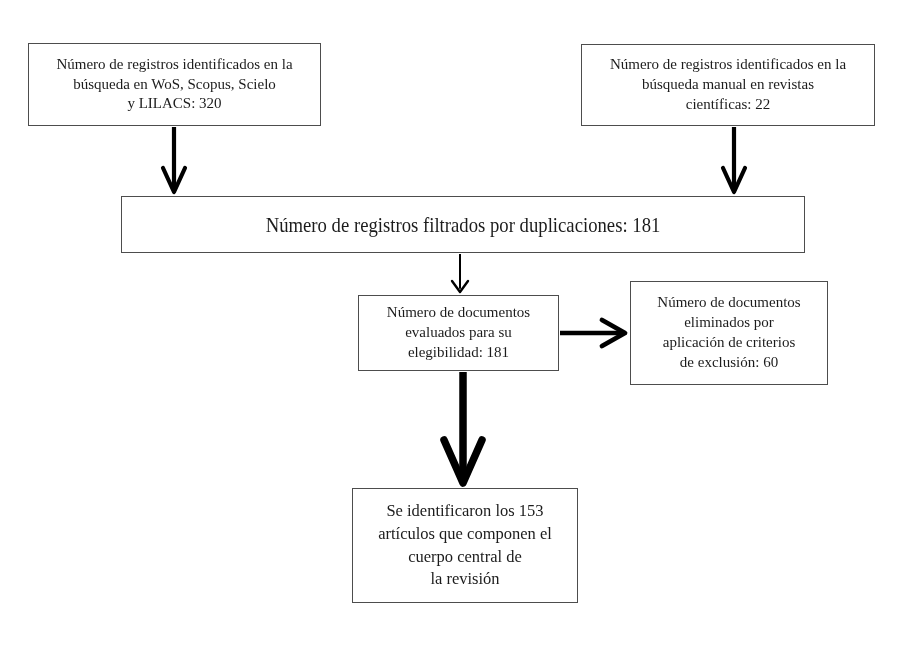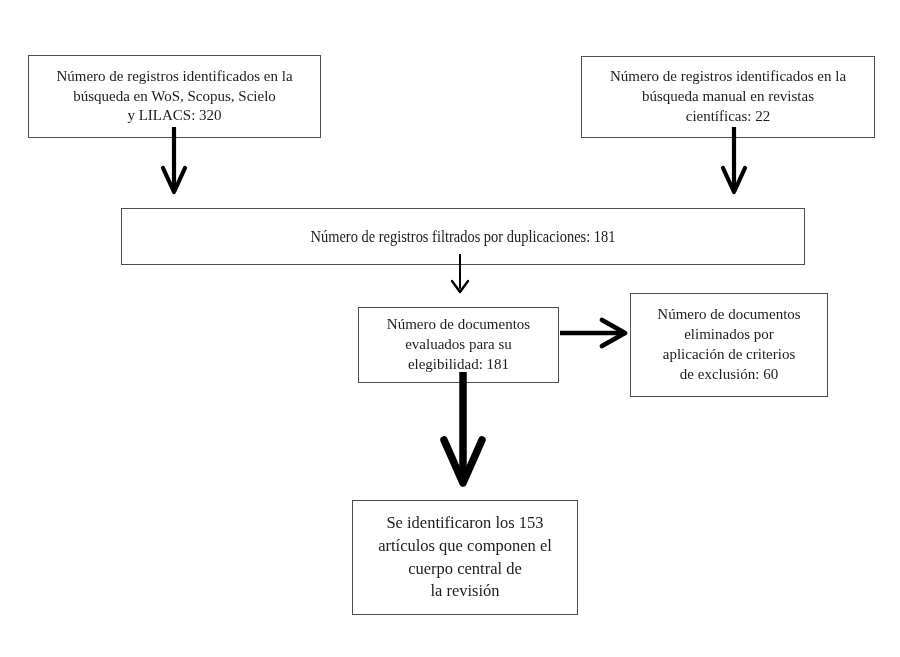--- a/index.html
+++ b/index.html
@@ -20,31 +20,30 @@
   .fbox {
     position: absolute;
     box-sizing: border-box;
     background: #ffffff;
     border: 1.5px solid #4d4d4d;
     display: flex;
     align-items: center;
     justify-content: flex-start;
     text-align: center;
     color: #1c1c1c;
-    margin-top: 12px;
   }
   .fbox .txt {
     white-space: pre-line;
     display: block;
     width: 100%;
   }
   
   .box-a { left: 28px;  top: 43px;  width: 293px; height: 83px;  font-size: 15px; line-height: 1.32; }
   .box-b { left: 581px; top: 44px;  width: 294px; height: 82px;  font-size: 15px; line-height: 1.32; }
-  .box-c { left: 121px; top: 196px; width: 684px; height: 57px;  font-size: 17px; border-width: 1px; }
+  .box-c { left: 121px; top: 196px; width: 684px; height: 57px;  font-size: 22px; border-width: 1px; }
   .box-c .txt { transform: scaleX(0.85); transform-origin: 50% 50%; }
   .box-d { left: 358px; top: 295px; width: 201px; height: 76px;  font-size: 15px; line-height: 1.33; border-width: 1px; }
   .box-e { left: 630px; top: 281px; width: 198px; height: 104px; font-size: 15px; line-height: 1.33; border-width: 1px; }
   .box-f { left: 352px; top: 488px; width: 226px; height: 115px; font-size: 16.5px; line-height: 1.38; border-width: 1px; }
   .arrow {
     position: absolute;
   }
   .arrow svg { display: block; }
   .arrow line, .arrow path {
     stroke: #000000;

